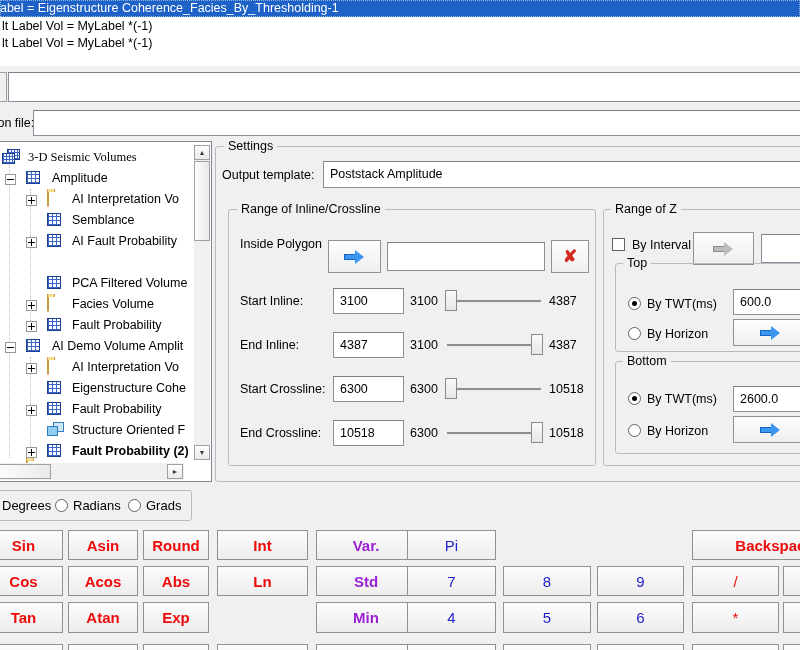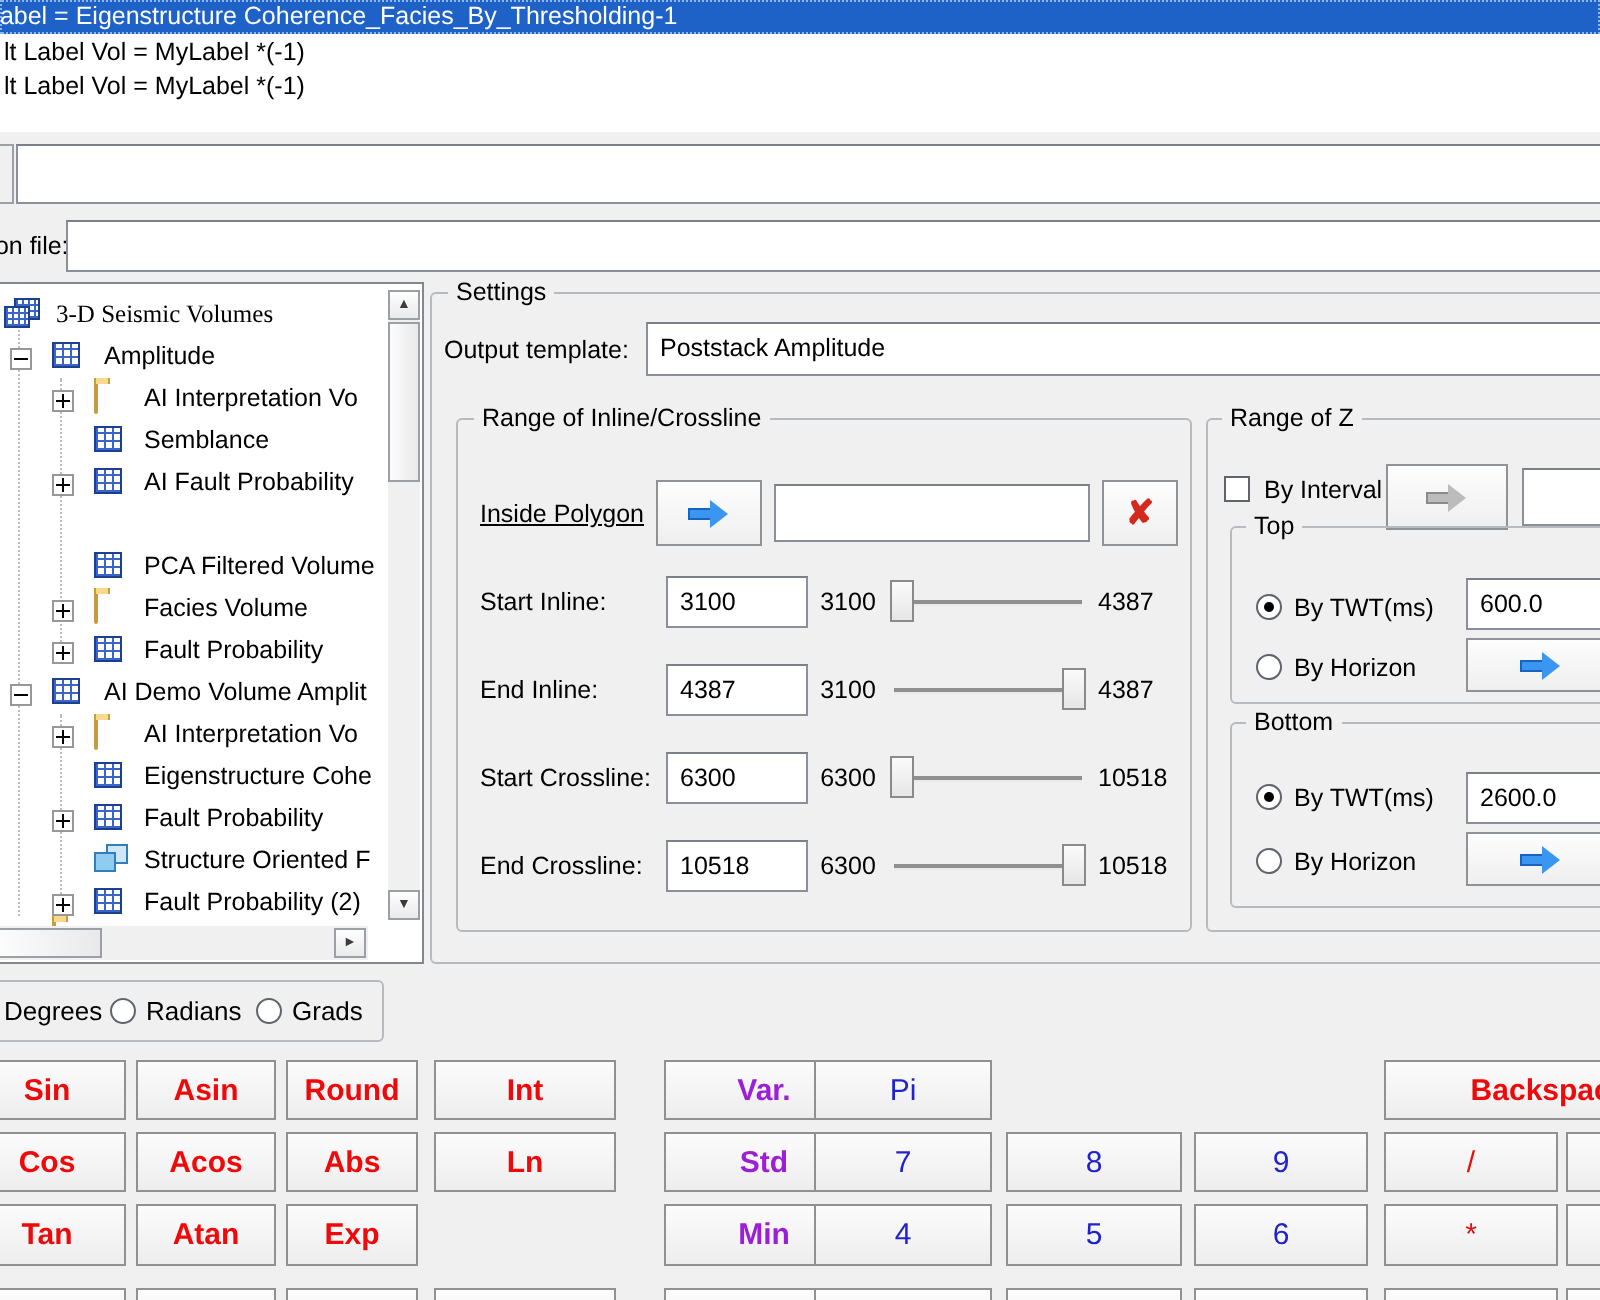--- a/index.html
+++ b/index.html
@@ -68,21 +68,21 @@
   .slider .track{position:absolute;left:2px;right:2px;top:10px;height:2px;background:#8f8f8f;border-bottom:1px solid #e9e9e9;}
   .slider .thumb{position:absolute;top:0;width:12px;height:21px;background:linear-gradient(#fafafa,#e6e6e6);border:1px solid #8a8a8a;box-sizing:border-box;}
   .thumb-left{left:0;}
   .thumb-right{right:0;}
   
   .calcbtn{position:absolute;background:linear-gradient(#fcfcfc,#ededed);border:1px solid #919191;
            box-sizing:border-box;display:flex;align-items:center;justify-content:center;
            font-weight:bold;font-size:15px;}
   .red{color:#ee0a0a;} .purple{color:#9b1fd6;} .blue{color:#2222cc;}
   .c1{left:-16px;width:79px;} .c2{left:68px;width:70px;} .c3{left:143px;width:66px;}
-  .c4{left:217px;width:91px;} .c5{left:332px;width:100px;} .c6{left:407px;width:89px;}
+  .c4{left:217px;width:91px;} .c5{left:316px;width:100px;} .c6{left:407px;width:89px;}
   .c7{left:503px;width:88px;} .c8{left:597px;width:87px;} .c9{left:692px;width:87px;}
   .c10{left:783px;width:87px;}
   .r1{top:530px;height:30px;} .r2{top:566px;height:30px;} .r3{top:602px;height:31px;} .r4{top:644px;height:30px;}
   .ddarrow{position:absolute;right:3px;bottom:0;font-size:9px;color:#9b1fd6;}
   .lbl{white-space:nowrap;}
 </style>
 </head>
 <body>
 
 <div id="app">
@@ -158,21 +158,21 @@
     </div>
     <div class="trow" style="top:257px;">
       <span class="exp plus" style="left:26px;"></span>
       <span class="ticon icon-grid" style="left:47px;"></span>
       <span class="tlabel" style="left:72px;">Fault Probability</span>
     </div>
     <div class="trow" style="top:278px;">
       <span class="ticon icon-cubes" style="left:47px;top:2px;"><i></i><i></i></span>
       <span class="tlabel" style="left:72px;">Structure Oriented F</span>
     </div>
-    <div class="trow" style="top:299px;">
+    <div class="trow" style="top:299px;font-weight:bold;">
       <span class="exp plus" style="left:26px;"></span>
       <span class="ticon icon-grid" style="left:47px;"></span>
       <span class="tlabel" style="left:72px;">Fault Probability (2)</span>
     </div>
     <div class="trow" style="top:316px;">
       <span class="exp plus" style="left:5px;"></span>
       <span class="ticon icon-folder" style="left:26px;"></span>
       <span class="tlabel" style="left:52px;top:5px;">3-D Volumes from Sta</span>
     </div>
 
@@ -194,21 +194,21 @@
 
   <div class="abs groupbox" style="left:215px;top:146px;width:591px;height:336px;"></div>
   <span class="abs glabel" style="left:224px;top:139px;">Settings</span>
 
   <span class="abs lbl" style="left:222px;top:168px;">Output template:</span>
   <div class="abs tfield" style="left:323px;top:161px;width:485px;height:27px;padding-top:5px;">Poststack Amplitude</div>
 
   <div class="abs groupbox" style="left:228px;top:209px;width:368px;height:257px;"></div>
   <span class="abs glabel" style="left:237px;top:202px;">Range of Inline/Crossline</span>
 
-  <span class="abs lbl" style="left:240px;top:250px;text-decoration:underline;">Inside Polygon</span>
+  <span class="abs lbl" style="left:240px;top:237px;">Inside Polygon</span>
   <div class="abs btn3d" style="left:328px;top:240px;width:53px;height:33px;">
     <span class="arr">
         <i></i>
         <u></u>
       </span>
   </div>
   <input class="abs tfield" style="left: 387px; top: 242px; width: 158px; height: 29px;" value="">
   <div class="abs btn3d" style="left:551px;top:240px;width:38px;height:33px;">
     <span class="xicon">✘</span>
   </div>

